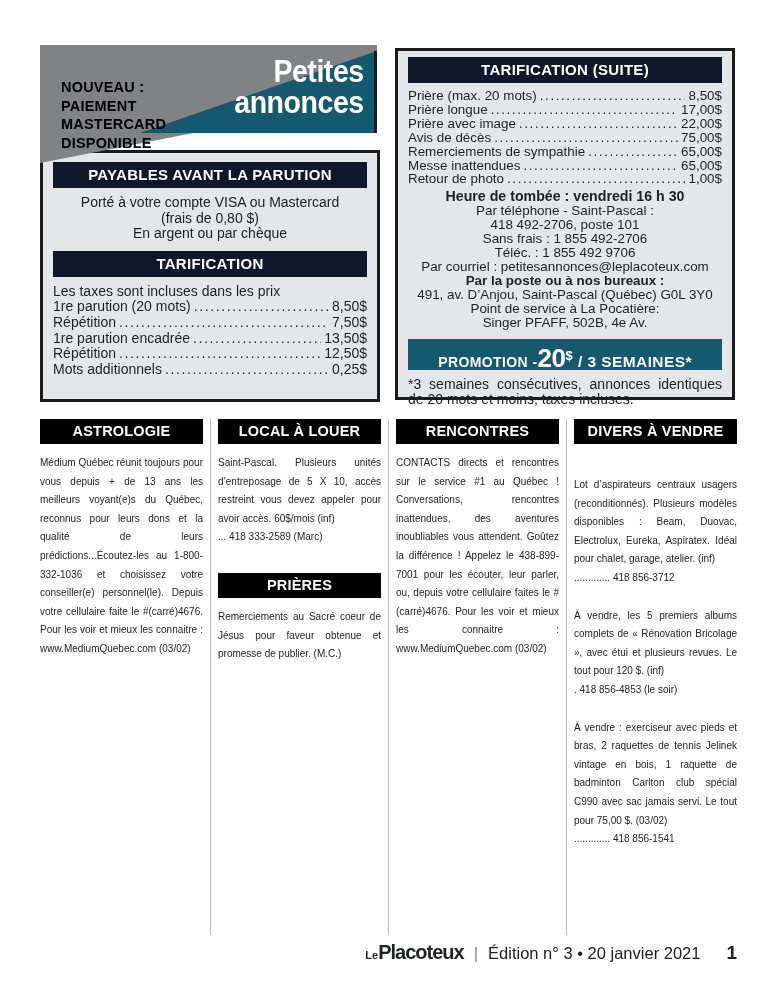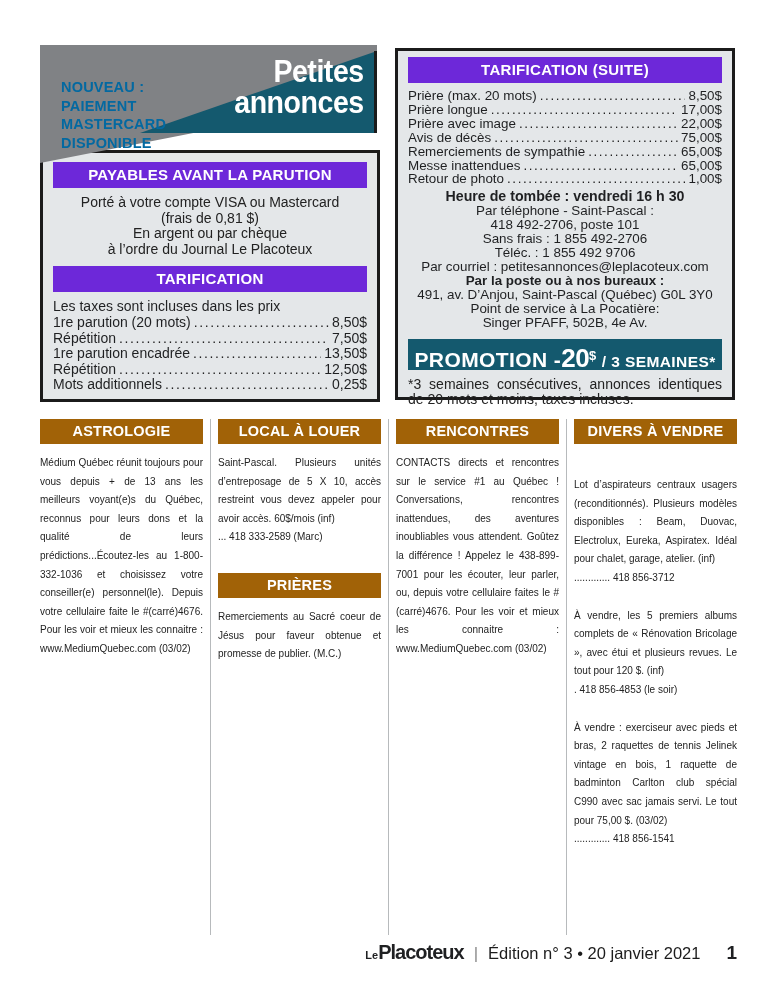--- a/index.html
+++ b/index.html
@@ -2,33 +2,33 @@
 <html><head>
 <meta charset="utf-8">
 <style>
   html,body{margin:0;padding:0;background:#ffffff;}
   body{font-family:"Liberation Sans", sans-serif; color:#1f2022;}
   .page{position:relative;width:768px;height:1000px;background:#fff;overflow:hidden;}
 
   
   .banner{position:absolute;left:40px;top:45px;width:337px;height:121px;z-index:3;}
   .banner svg{position:absolute;left:0;top:0;}
-  .banner-notice{position:absolute;left:21px;top:33px;color:#0369a1;font-weight:bold;
+  .banner-notice{position:absolute;left:21px;top:33px;color:#000000;font-weight:bold;
     font-size:14.5px;line-height:18.5px;white-space:pre-line;letter-spacing:.2px;}
   .banner-title{position:absolute;right:13px;top:11px;text-align:right;color:#fff;
     font-weight:bold;font-size:31px;line-height:31px;letter-spacing:-.5px;
     transform:scaleX(.92);transform-origin:100% 0;}
 
   
   .panel{position:absolute;background:#e4e7e9;border:3px solid #1b1b1b;box-sizing:border-box;
     padding:0 10px;}
   .lbox{left:40px;top:150px;width:340px;height:252px;z-index:1;}
   .rbox{left:395px;top:48px;width:340px;height:352px;}
 
-  .teal-bar{background:#6d28d9;color:#fff;font-weight:bold;text-align:center;
+  .teal-bar{background:#0f172a;color:#fff;font-weight:bold;text-align:center;
     height:26px;line-height:26px;font-size:15px;letter-spacing:.3px;}
   .lbox .teal-bar{margin-top:9px;}
   .rbox .teal-bar{margin-top:6px;}
 
   .center-lines{margin-top:7px;text-align:center;font-size:14px;line-height:15.6px;color:#222;}
   .lbox .bar2{}
   .lbox .pricelist{margin-top:7px;font-size:14px;line-height:15.6px;}
   .lbox .note{font-size:14px;line-height:15.6px;}
 
   .row{display:flex;align-items:baseline;}
@@ -36,32 +36,32 @@
   .row .dots{flex:1;overflow:hidden;white-space:nowrap;margin:0 3px;color:#222;}
   .row .dots::after{content:"....................................................................................................";letter-spacing:1.6px;}
   .row .prc{white-space:nowrap;}
 
   .rbox .pricelist{margin-top:6px;font-size:13.4px;line-height:13.9px;}
   .deadline{margin-top:3px;text-align:center;font-weight:bold;font-size:14.2px;line-height:15px;}
   .contact{text-align:center;font-size:13.4px;line-height:13.9px;}
   .contact .b{font-weight:bold;}
   .promo{margin-top:9px;height:31px;display:flex;justify-content:center;align-items:baseline;
     background:#14596e;color:#fff;font-weight:bold;}
-  .promo .p1{font-size:21px;line-height:31px;letter-spacing:.4px;}
+  .promo .p1{font-size:14px;line-height:31px;letter-spacing:.4px;}
   .promo .amt{font-size:26px;letter-spacing:-.5px;}
   .promo .cur{font-size:13px;vertical-align:7px;}
   .promo .p2{font-size:15.5px;margin-left:6px;letter-spacing:.4px;margin-top:14px;}
   .footnote{margin-top:7px;font-size:14px;line-height:15.5px;text-align:justify;color:#222;}
 
   
   .col{position:absolute;top:419px;width:163px;}
   .col1{left:40px;} .col2{left:218px;} .col3{left:396px;} .col4{left:574px;}
   .vdiv{position:absolute;top:419px;height:516px;width:1px;background:#b7babc;}
   .vd1{left:210px;} .vd2{left:388px;} .vd3{left:566px;}
-  .cat-bar{background:#a16207;color:#fff;font-weight:bold;text-align:center;
+  .cat-bar{background:#000000;color:#fff;font-weight:bold;text-align:center;
     height:25px;line-height:25px;font-size:14.5px;letter-spacing:.2px;}
   .section{margin-bottom:26px;}
   .ad{margin-top:10px;font-size:10px;line-height:18.6px;text-align:justify;
     white-space:pre-line;color:#232323;}
   .ad.gap-top{margin-top:32px;}
   .ad + .ad{margin-top:19px;}
 
   
   .footer{position:absolute;right:31px;top:941px;display:flex;align-items:baseline;}
   .brand-le{font-size:11px;font-weight:bold;letter-spacing:0;}
@@ -86,23 +86,22 @@
 MASTERCARD
 DISPONIBLE</div>
     <div class="banner-title"><span>Petites</span><br>
       <span>annonces</span></div>
   </div>
 
   <div class="panel lbox">
     <div class="teal-bar">PAYABLES AVANT LA PARUTION</div>
     <div class="center-lines">
       <div>Porté à votre compte VISA ou Mastercard</div>
-      <div>(frais de 0,81 $)</div>
+      <div>(frais de 0,80 $)</div>
       <div>En argent ou par chèque</div>
-      <div>à l’ordre du Journal Le Placoteux</div>
     </div>
     <div class="teal-bar bar2">TARIFICATION</div>
     <div class="pricelist">
       <div class="note">Les taxes sont incluses dans les prix</div>
       <div class="row">
           <span class="lbl">1re parution (20 mots)</span>
           <span class="dots"></span>
           <span class="prc">8,50$</span>
         </div>
       <div class="row">

